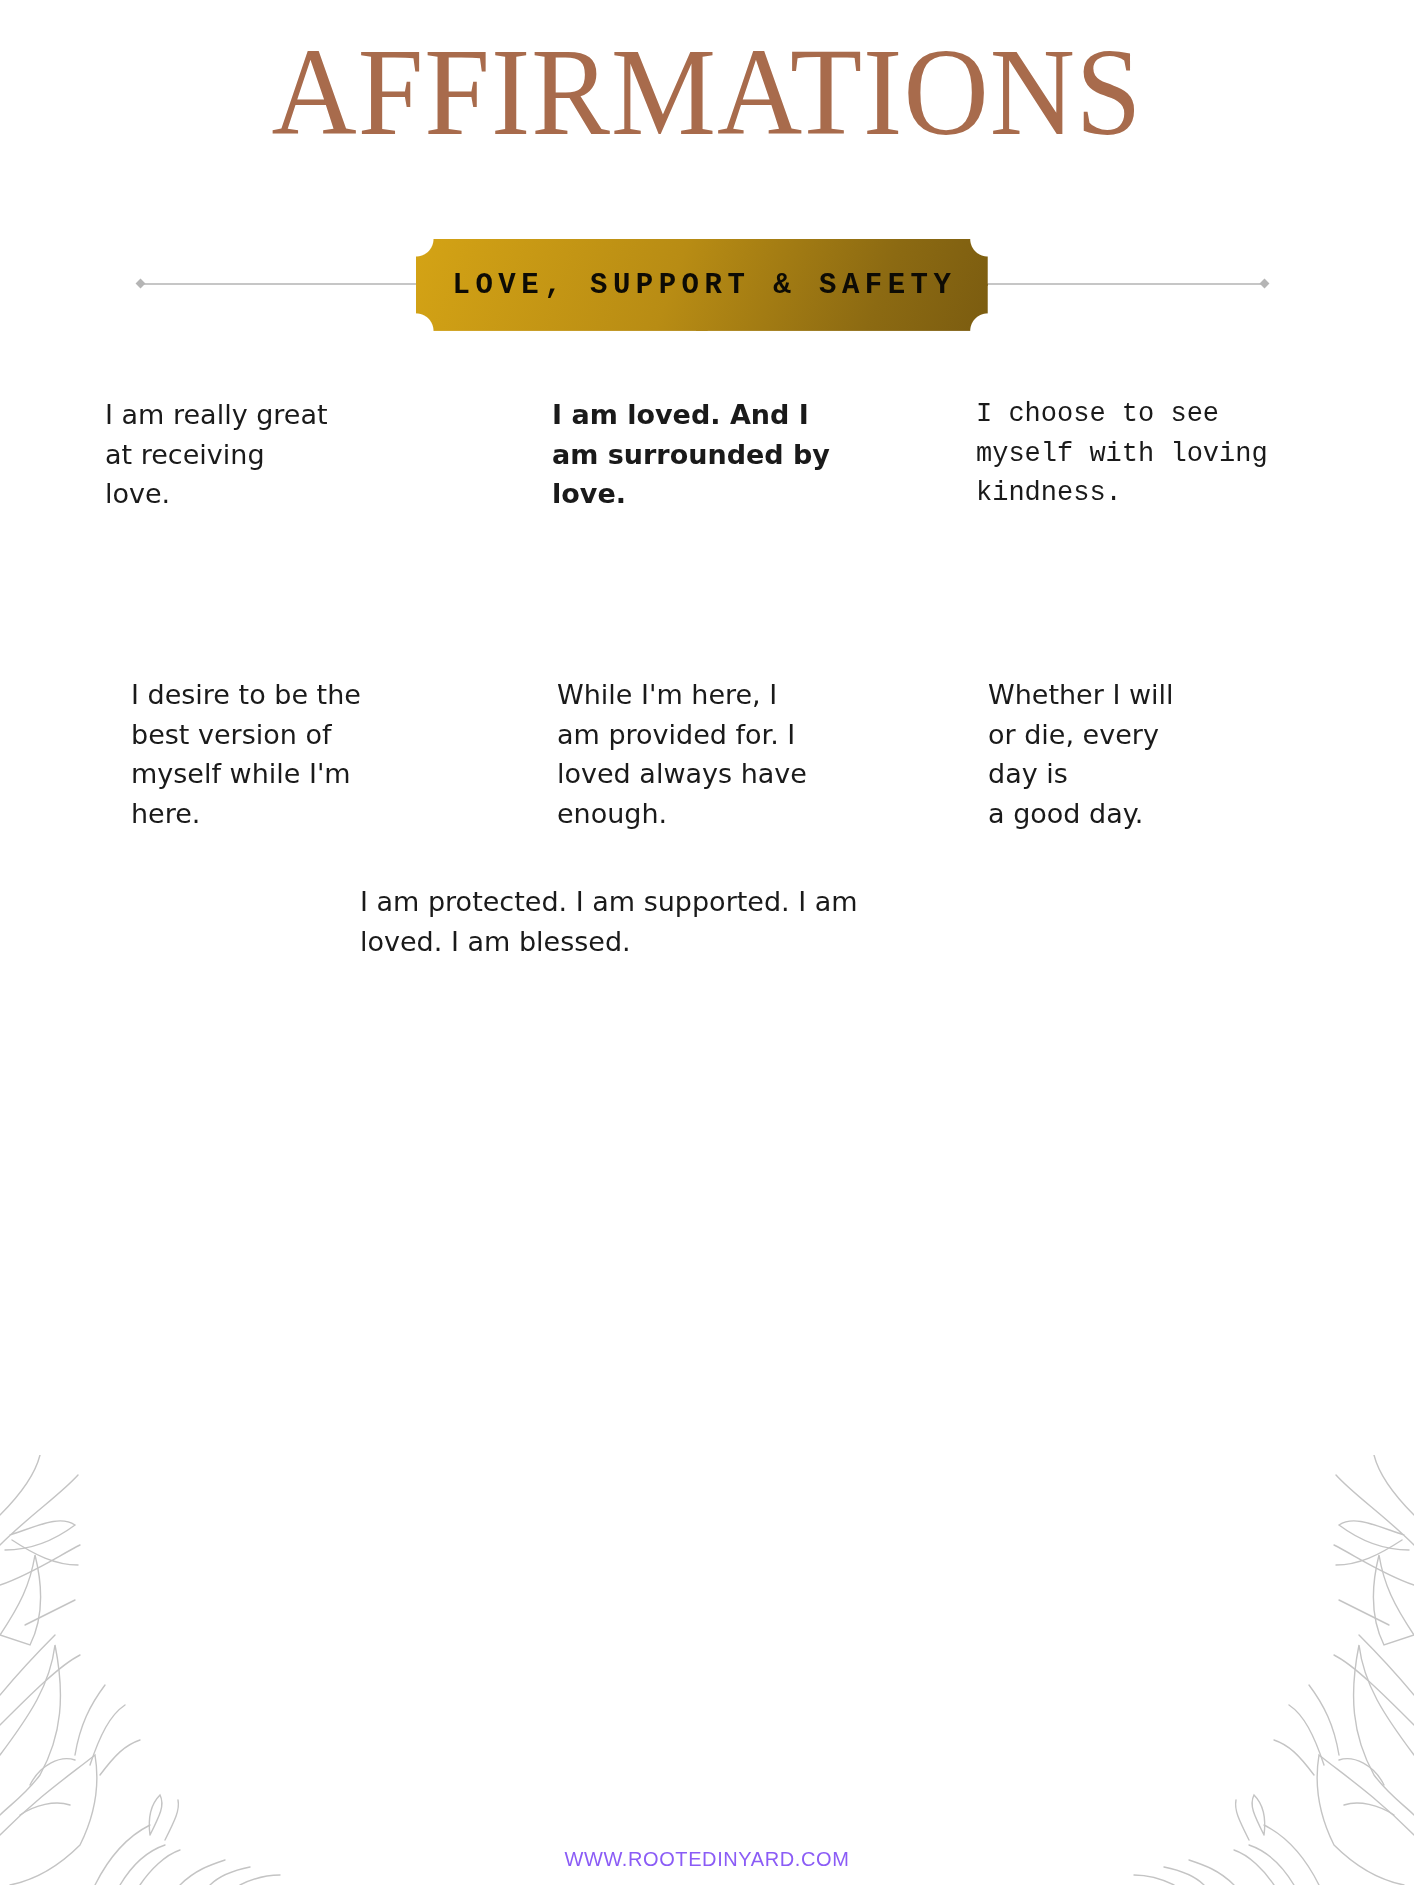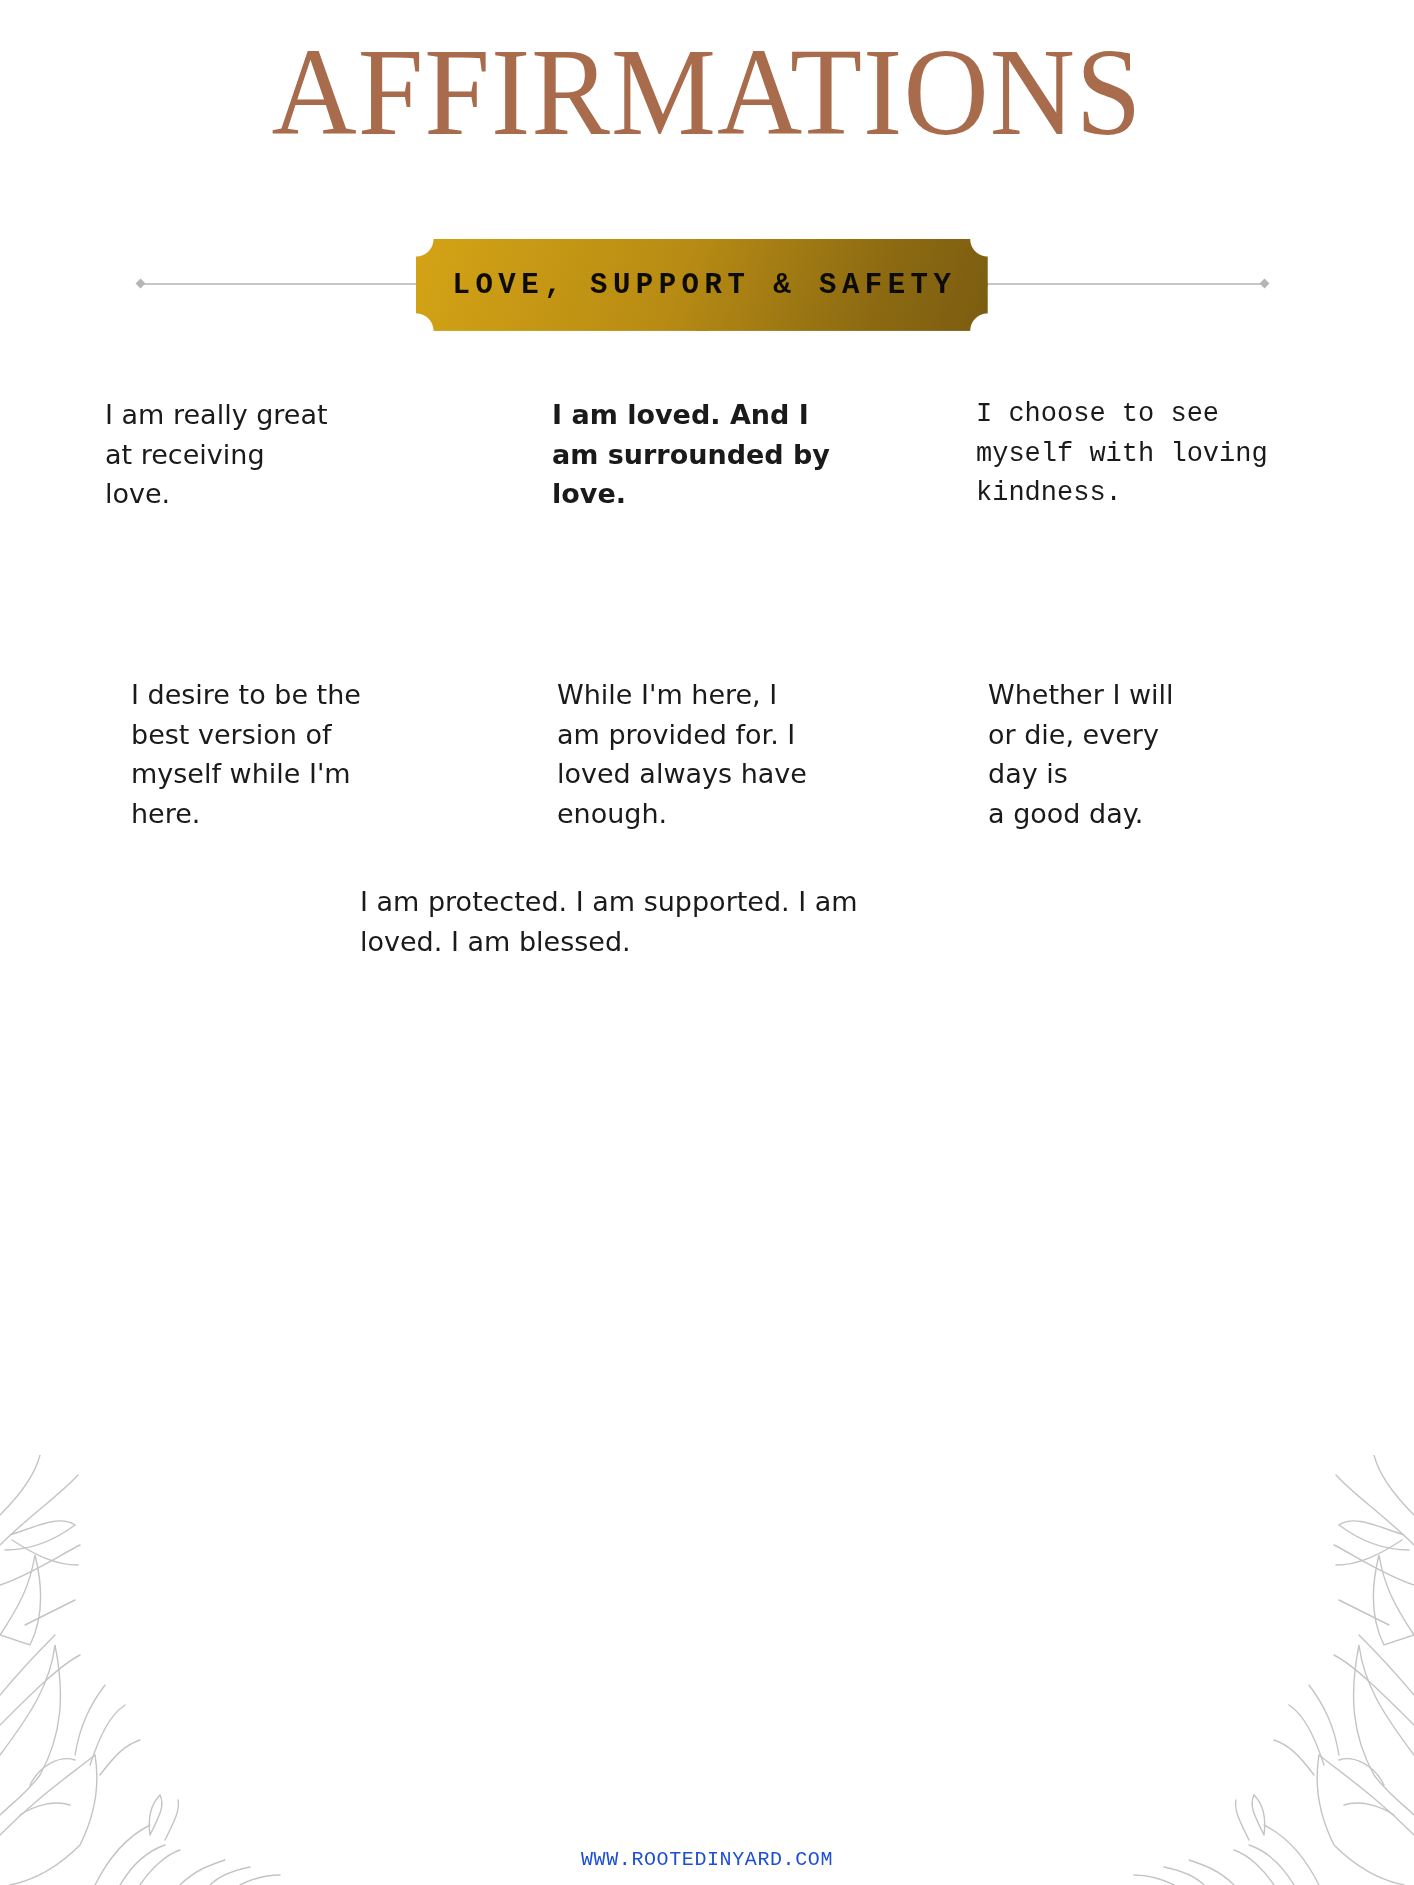--- a/index.html
+++ b/index.html
@@ -51,22 +51,22 @@
     }
 
     .aff {
       position: absolute; text-align: left;
       font-family: "DejaVu Sans", "Liberation Sans", sans-serif;
       font-size: 27px; line-height: 39.5px; color: #1a1a1a;
       white-space: pre-line;
     }
     .footer {
       position: absolute; left: 0; right: 0; top: 1848px; text-align: center;
-      font-family: Liberation Mono, monospace;
-      font-size: 20px; letter-spacing: 0.6px; color: #1d4ed8;
+      font-family: Liberation Sans, sans-serif;
+      font-size: 20px; letter-spacing: 0.6px; color: #8b5cf6;
     }
     .foliage { position: absolute; bottom: 0; width: 300px; height: 430px; }
     .foliage.left { left: 0; }
     .foliage.right { right: 0; transform: scaleX(-1); }
     .foliage svg { width: 100%; height: 100%; }
     .foliage path { fill: none; stroke: #c4c4c4; stroke-width: 1.4; stroke-linecap: round; }
   </style>
 </head>
 <body>
 

